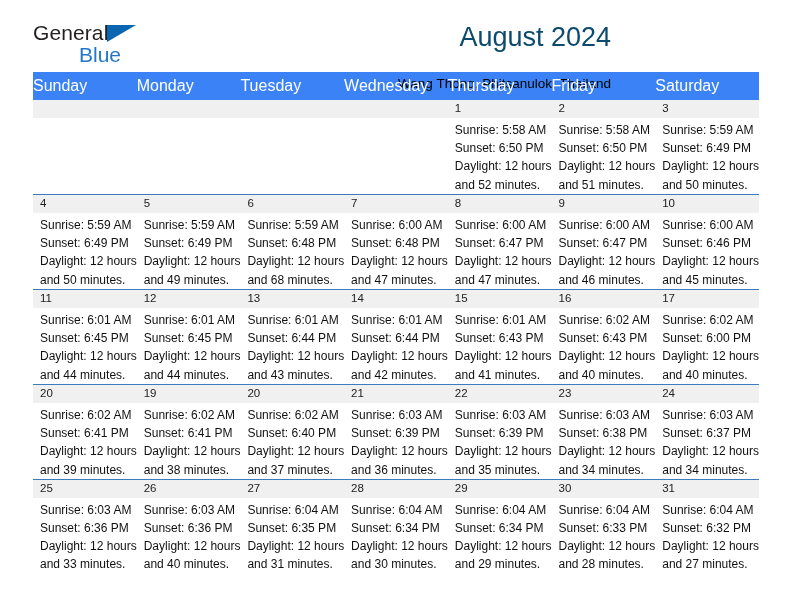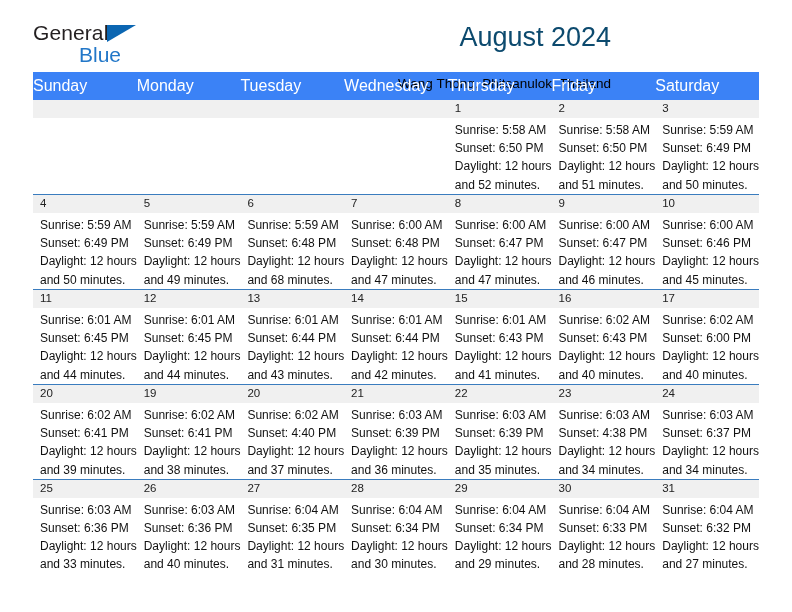--- a/index.html
+++ b/index.html
@@ -402,21 +402,21 @@
                 <div>Daylight: 12 hours</div>
                 <div>and 38 minutes.</div>
               </div>
             </div>
           </td>
           <td>
             <div class="cell">
               <div class="daynum">20</div>
               <div class="lines">
                 <div>Sunrise: 6:02 AM</div>
-                <div>Sunset: 4:40 PM</div>
+                <div>Sunset: 6:40 PM</div>
                 <div>Daylight: 12 hours</div>
                 <div>and 37 minutes.</div>
               </div>
             </div>
           </td>
           <td>
             <div class="cell">
               <div class="daynum">21</div>
               <div class="lines">
                 <div>Sunrise: 6:03 AM</div>
@@ -435,21 +435,21 @@
                 <div>Daylight: 12 hours</div>
                 <div>and 35 minutes.</div>
               </div>
             </div>
           </td>
           <td>
             <div class="cell">
               <div class="daynum">23</div>
               <div class="lines">
                 <div>Sunrise: 6:03 AM</div>
-                <div>Sunset: 4:38 PM</div>
+                <div>Sunset: 6:38 PM</div>
                 <div>Daylight: 12 hours</div>
                 <div>and 34 minutes.</div>
               </div>
             </div>
           </td>
           <td>
             <div class="cell">
               <div class="daynum">24</div>
               <div class="lines">
                 <div>Sunrise: 6:03 AM</div>

